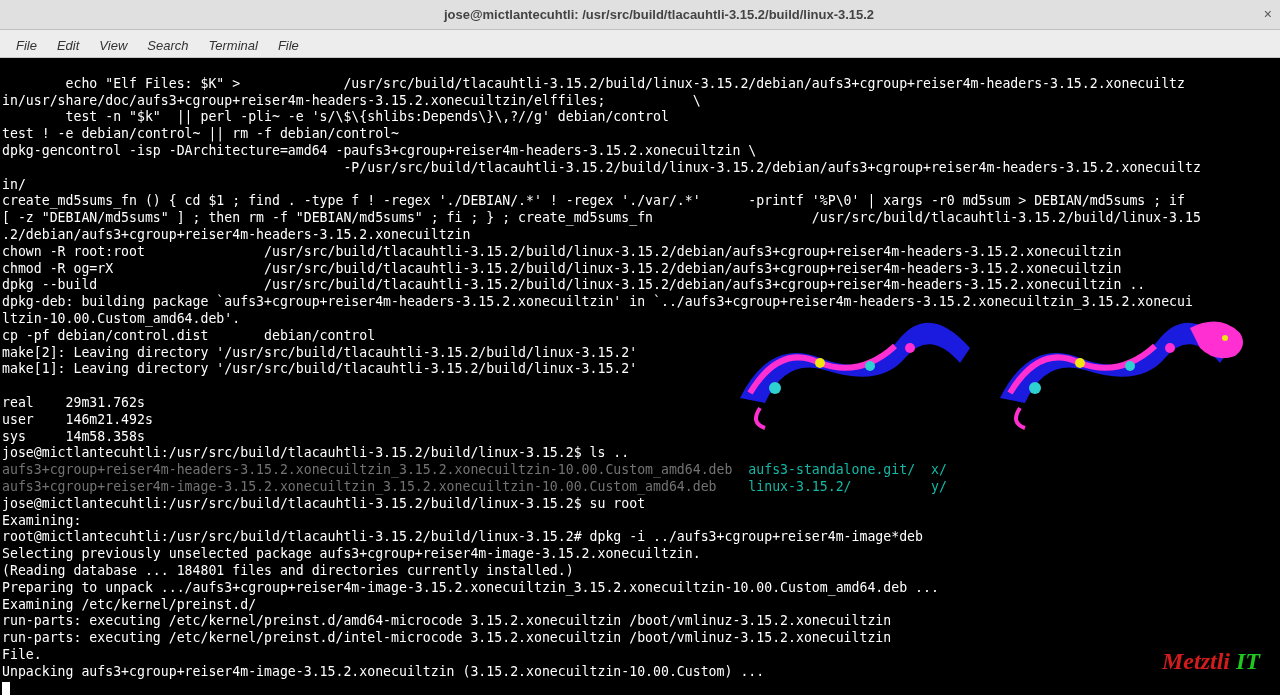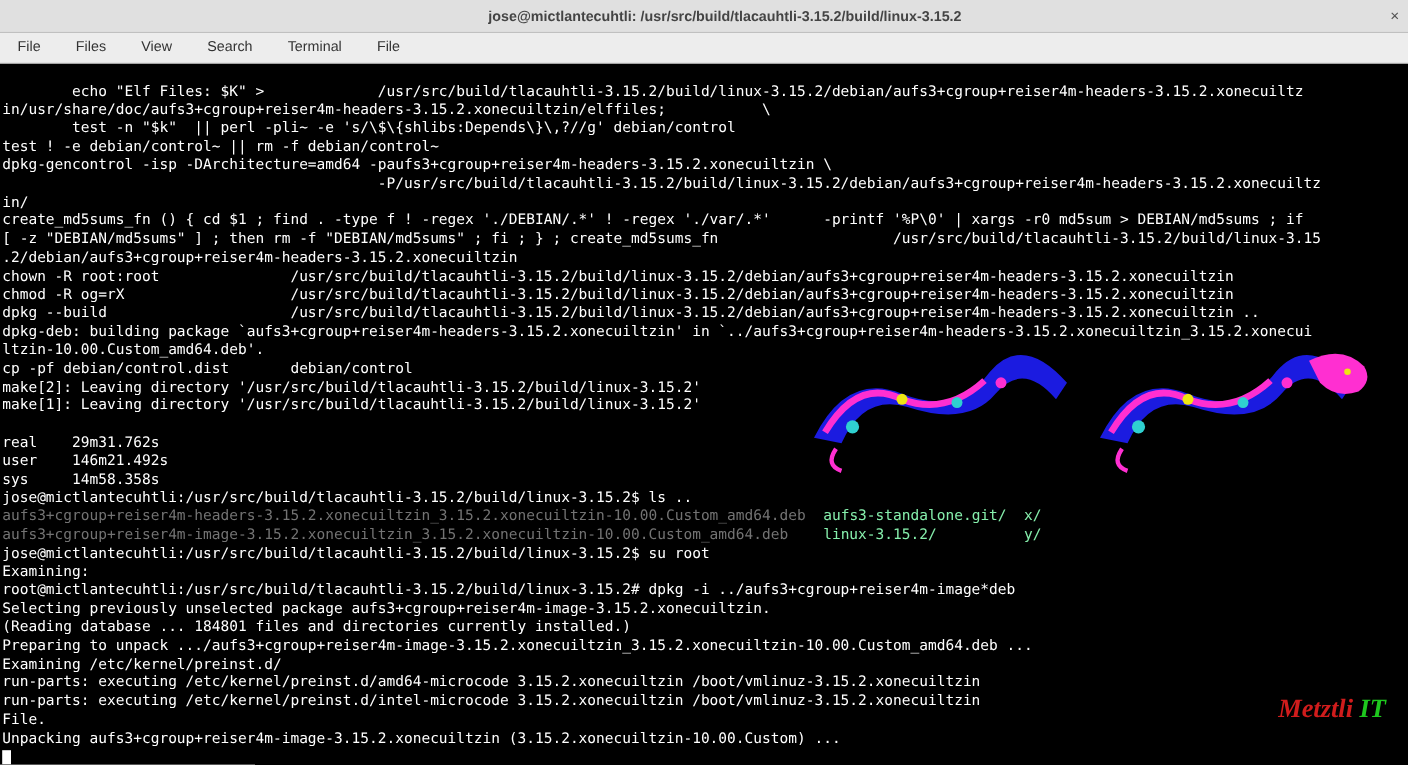--- a/index.html
+++ b/index.html
@@ -32,49 +32,50 @@
     right: 8px;
     top: 6px;
     color: #555;
     font-size: 14px;
     cursor: pointer;
   }
   .menubar {
     background: #ededed;
     height: 28px;
     display: flex;
-    align-items: flex-start;
+    align-items: flex-end;
     padding: 0 6px;
-    gap: 12px;
+    gap: 0;
     border-bottom: 1px solid #c8c8c8;
+    font-style: italic;
   }
   .menubar-item {
     padding: 4px 10px;
     font-size: 13px;
     color: #333;
     cursor: pointer;
   }
   .terminal {
     flex: 1;
     background: #000;
     color: #fff;
     font-family: "DejaVu Sans Mono","Liberation Mono",monospace;
     font-size: 13.2px;
     line-height: 16.8px;
     padding: 1px 2px;
     white-space: pre;
     overflow: hidden;
     position: relative;
   }
   .red { color: #737373; }
-  .blue { color: #86efac; text-align: right; }
+  .blue { color: #14b8a6; text-align: right; }
   .watermark {
     position: absolute;
     right: 20px;
-    bottom: 24px;
+    bottom: 8px;
     font-family: Georgia, serif;
     font-style: italic;
     font-size: 24px;
     font-weight: bold;
   }
   .watermark .m1 { color: #d01c1c; }
   .watermark .m2 { color: #1ec81e; }
   .serpent {
     position: absolute;
     right: 30px;
@@ -93,21 +94,21 @@
 </head>
 <body>
 
 <div class="titlebar">
   <span class="titlebar-title">jose@mictlantecuhtli: /usr/src/build/tlacauhtli-3.15.2/build/linux-3.15.2</span>
   <span class="titlebar-close">×</span>
 </div>
 
 <div class="menubar">
   <div class="menubar-item">File</div>
-  <div class="menubar-item">Files</div>
+  <div class="menubar-item">Edit</div>
   <div class="menubar-item">View</div>
   <div class="menubar-item">Search</div>
   <div class="menubar-item">Terminal</div>
   <div class="menubar-item">File</div>
 </div>
 
 <div class="terminal">
 <span>        echo "Elf Files: $K" &gt;             /usr/src/build/tlacauhtli-3.15.2/build/linux-3.15.2/debian/aufs3+cgroup+reiser4m-headers-3.15.2.xonecuiltz</span>
 <span>in/usr/share/doc/aufs3+cgroup+reiser4m-headers-3.15.2.xonecuiltzin/elffiles;           \</span>
 <span>        test -n "$k"  || perl -pli~ -e 's/\$\{shlibs:Depends\}\,?//g' debian/control</span>

